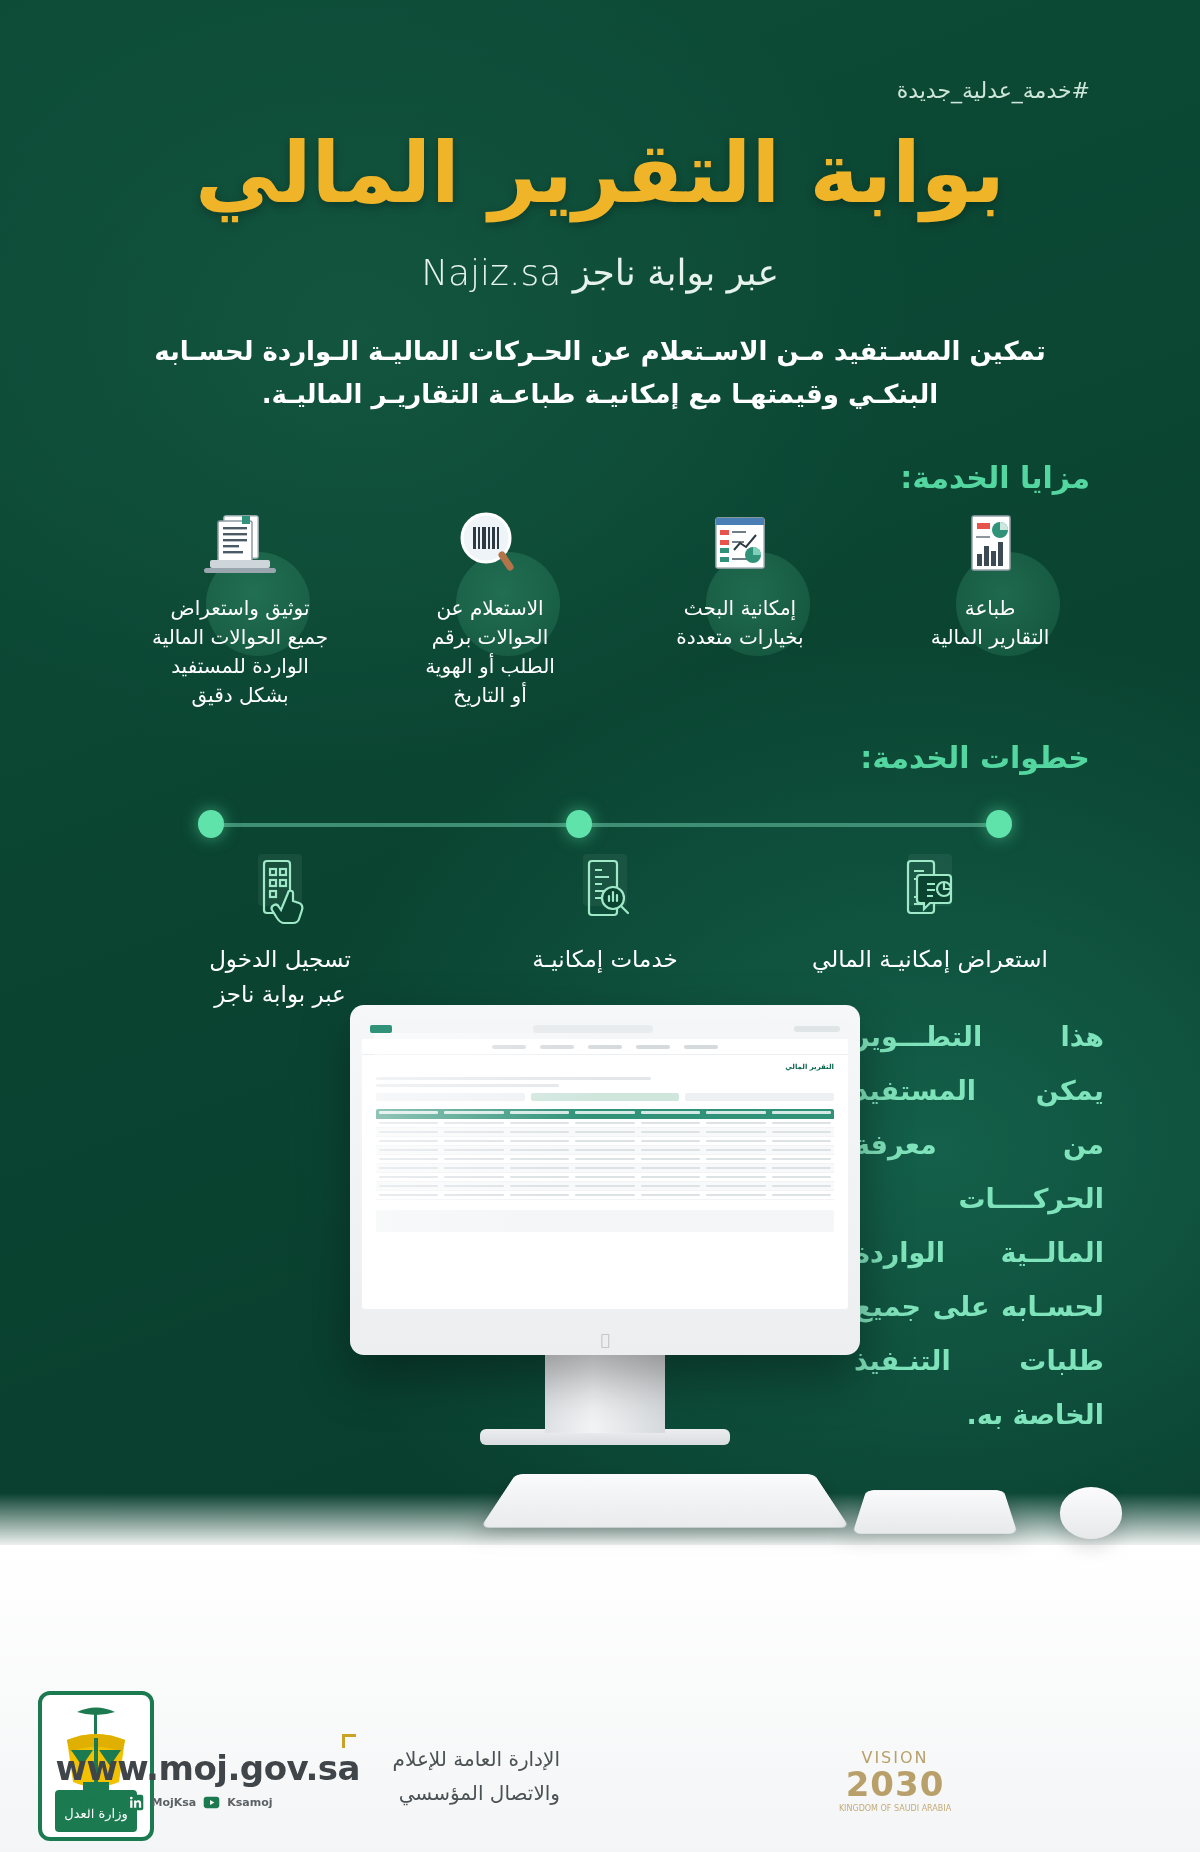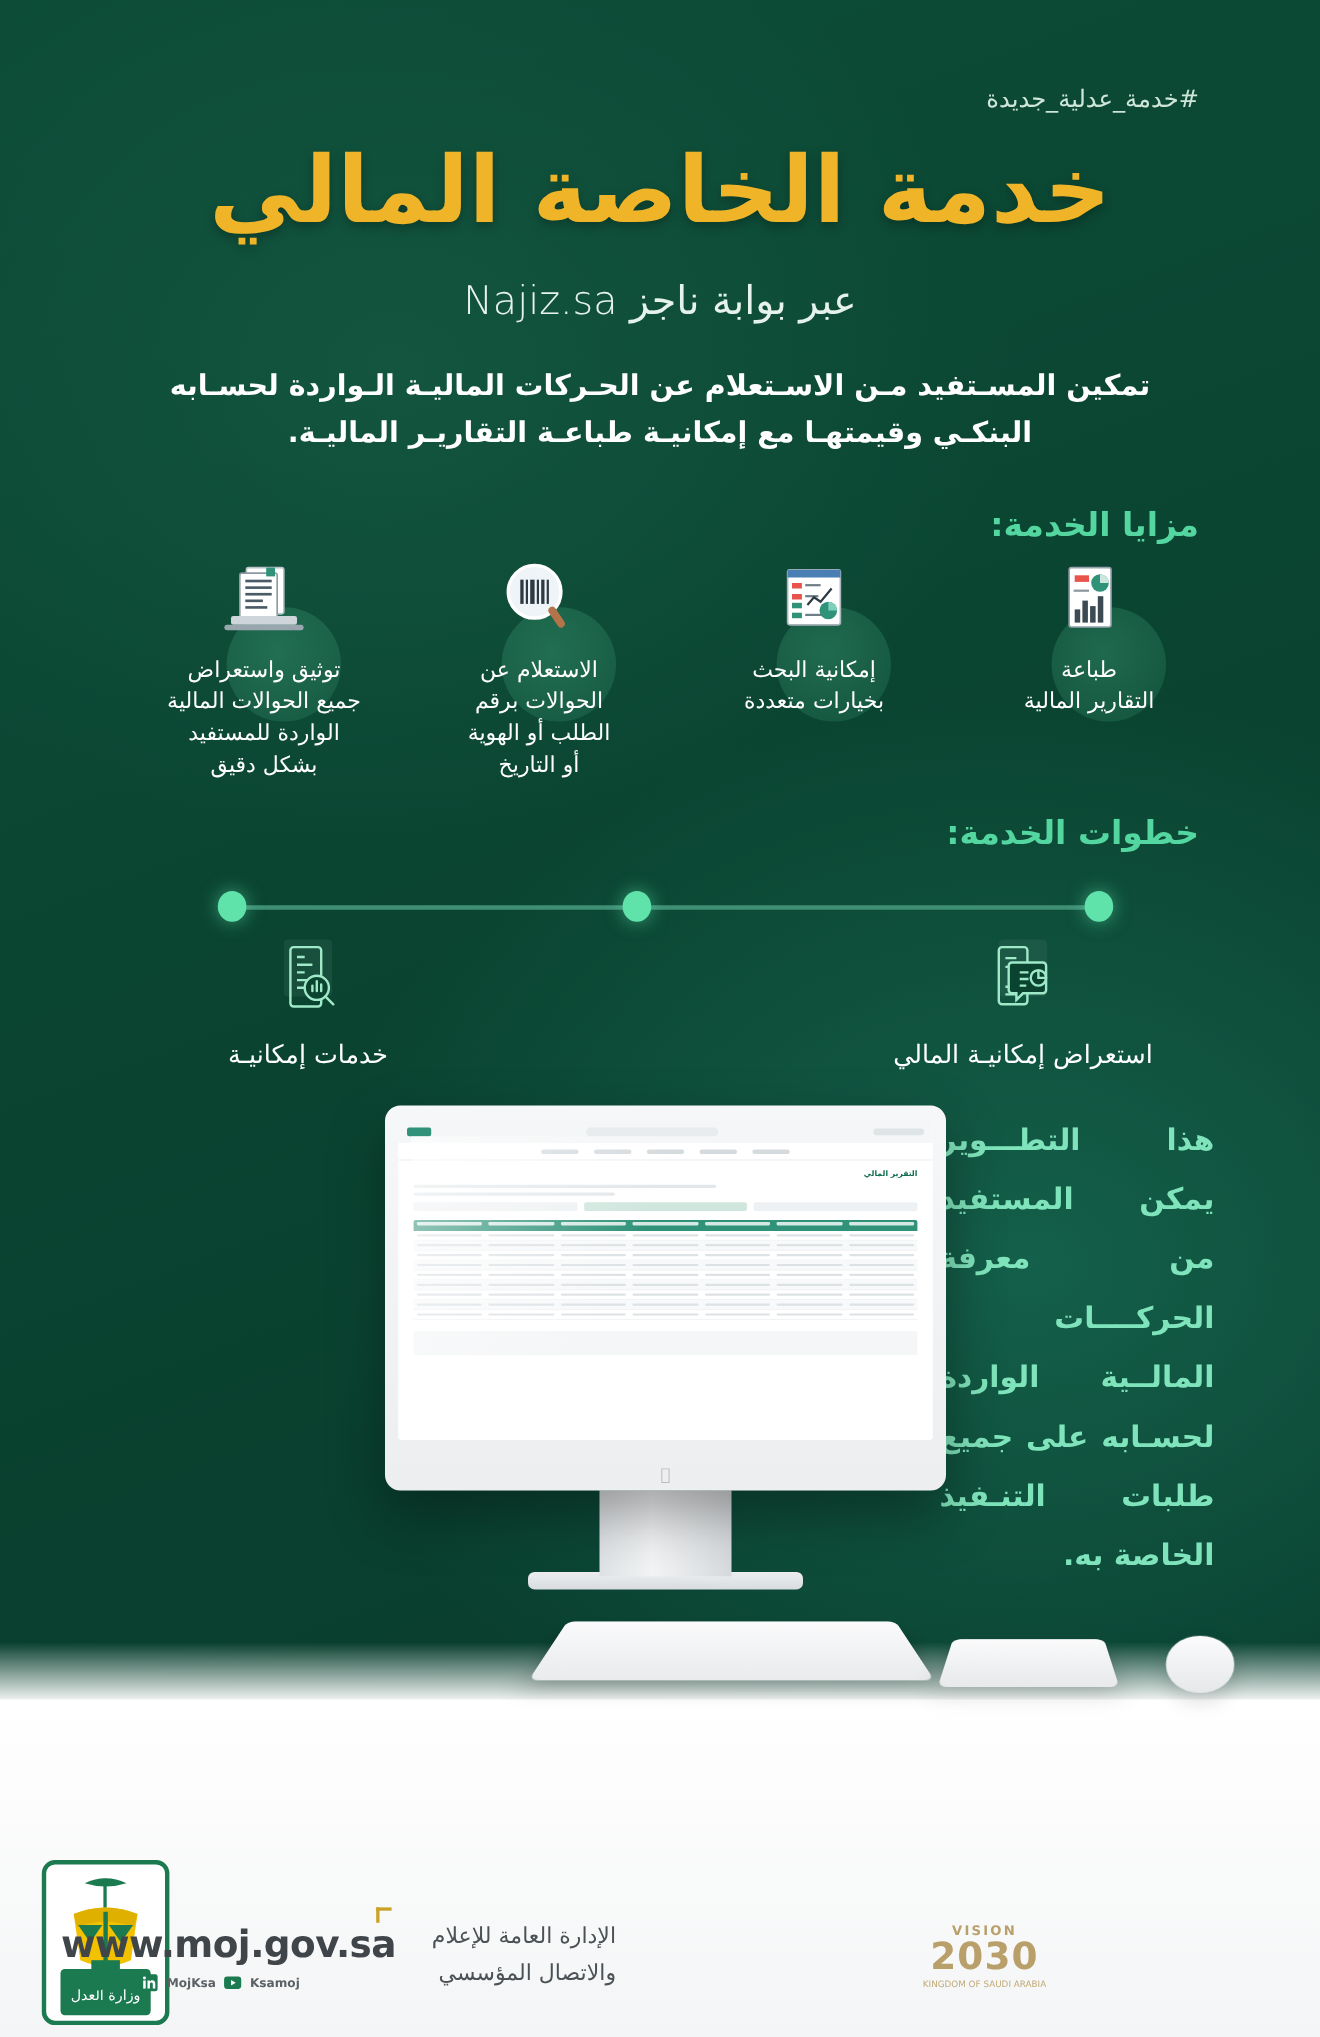--- a/index.html
+++ b/index.html
@@ -205,31 +205,31 @@
     position:absolute; top: 1742px; right: 640px; width: 200px;
     direction: rtl; text-align: right; color:#4b5256;
     font-size: 20px; line-height: 1.7;
   }
   .dept .tick { position:absolute; top:-8px; left:-18px; width:14px; height:14px;
     border-top:3px solid #c9a227; border-left:3px solid #c9a227;}
   .vision {
     position:absolute; top: 1748px; left: 830px; width: 130px; text-align:center;
     color:#b9a06a;
   }
-  .vision .v1 { font-size:12px; letter-spacing:2px;font-weight:bold; }
+  .vision .v1 { font-size:16px; letter-spacing:2px; }
   .vision .v2 { font-size:34px; font-weight:bold; letter-spacing:1px; line-height:1; color:#b9a06a;}
   .vision .v3 { font-size:8px; margin-top:3px; color:#c2ab78; line-height:1.3;}
 </style>
 </head>
 <body>
 
 <div class="poster">
 
   <div class="hashtag">#خدمة_عدلية_جديدة</div>
-  <div class="title">خدمة الخاصة المالي</div>
+  <div class="title">بوابة التقرير المالي</div>
   <div class="subtitle">عبر بوابة ناجز Najiz.sa</div>
   <div class="lede">تمكين المسـتفيد مـن الاسـتعلام عن الحـركات الماليـة الـواردة لحسـابه البنكـي وقيمتهـا مع إمكانيـة طباعـة التقاريـر الماليـة.</div>
 
   <div class="section-head benefits">مزايا الخدمة:</div>
 
   <div class="benefits-row">
 
     <div class="benefit">
       <div class="blob"></div>
       <div class="ico">
@@ -331,20 +331,36 @@
 
   <div class="steps-track">
     <div class="bar"></div>
     <div class="dot d1"></div>
     <div class="dot d2"></div>
     <div class="dot d3"></div>
   </div>
 
   <div class="steps-row">
 
+    <div class="step">
+      <div class="sq"></div>
+      <div class="ico">
+        <svg width="72" height="72" viewBox="0 0 72 72" fill="none" stroke="#9fe9c9" stroke-width="2.2">
+          <rect x="20" y="8" width="26" height="52" rx="3"></rect>
+          <rect x="26" y="16" width="6" height="6"></rect>
+            <rect x="36" y="16" width="6" height="6"></rect>
+          <rect x="26" y="27" width="6" height="6"></rect>
+            <rect x="36" y="27" width="6" height="6"></rect>
+          <rect x="26" y="38" width="6" height="6"></rect>
+          <path d="M44 40 c0-3 5-3 5 0 v8 l6 2 c3 1 4 4 3 7 l-3 9 c-1 3-3 4-6 4 h-9 c-3 0-5-2-7-5 l-5-8 c-1-2 0-4 2-5 2-1 4 0 5 2 l2 3 z" fill="#0a4431"></path>
+        </svg>
+      </div>
+      <div class="cap">تسجيل الدخول
+عبر بوابة ناجز</div>
+    </div>
 
     <div class="step">
       <div class="sq"></div>
       <div class="ico">
         <svg width="72" height="72" viewBox="0 0 72 72" fill="none" stroke="#9fe9c9" stroke-width="2.2">
           <rect x="20" y="8" width="28" height="54" rx="3"></rect>
           <path d="M26 17h7M26 24h14M26 31h7M26 38h14M26 45h7"></path>
           <circle cx="44" cy="45" r="11" fill="#0a4431"></circle>
           <path d="M40 48v-5M44 48v-9M48 48v-6" stroke-linecap="round"></path>
           <line x1="52" y1="53" x2="59" y2="60" stroke-linecap="round"></line>

